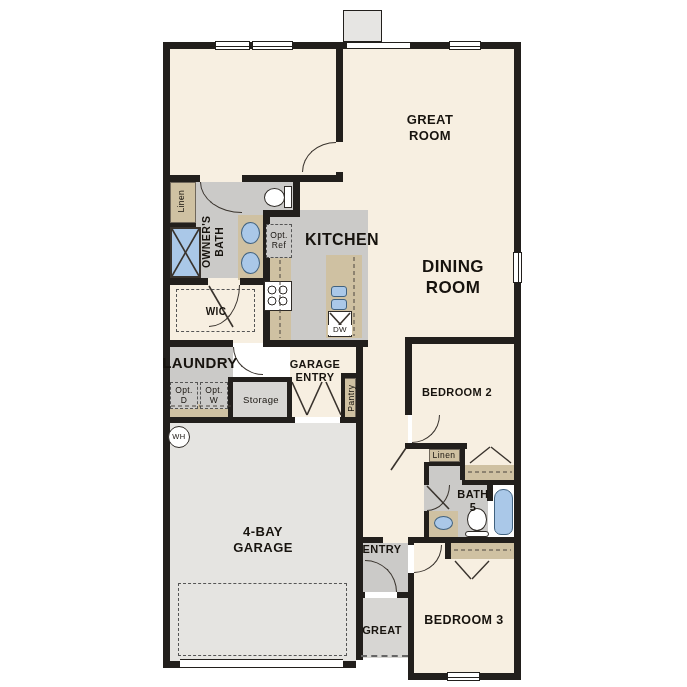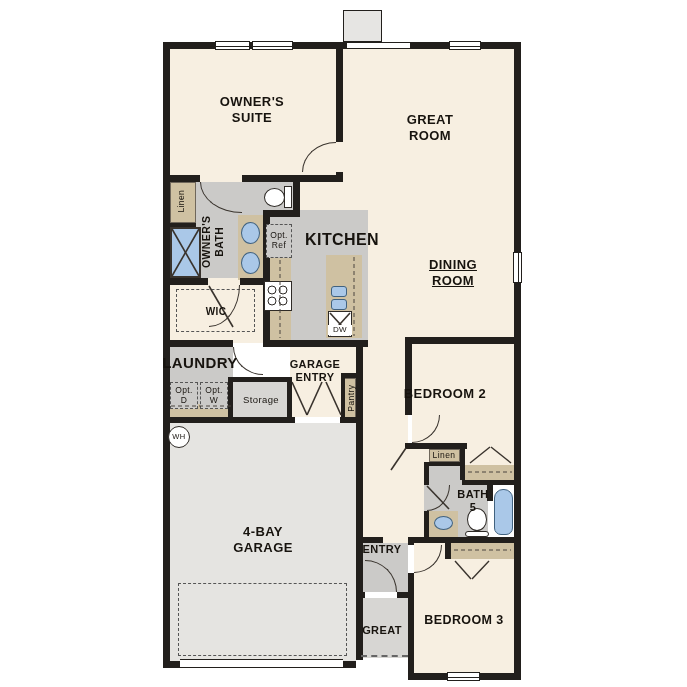--- a/index.html
+++ b/index.html
@@ -175,25 +175,23 @@
     </g>
     <g stroke="#4a453e" stroke-width="1" stroke-dasharray="4,3" fill="none">
       <line x1="280" y1="260" x2="280" y2="338"></line>
       <line x1="354" y1="257" x2="354" y2="336"></line>
       <line x1="468" y1="472" x2="512" y2="472"></line>
       <line x1="454" y1="550" x2="511" y2="550"></line>
       <line x1="171" y1="406" x2="231" y2="406"></line>
     </g>
   </svg>
 
-  <div class="lbl b" style="left:192px;top:94px;width:120px;font-size:13px;">OWNER'S
-SUITE</div>
   <div class="lbl b" style="left:370px;top:112px;width:120px;font-size:13px;">GREAT
 ROOM</div>
-  <div class="lbl b" style="left:393px;top:257px;width:120px;font-size:13px;text-decoration:underline;">DINING
+  <div class="lbl b" style="left:393px;top:257px;width:120px;font-size:17px;">DINING
 ROOM</div>
   <div class="lbl b" style="left:279px;top:230px;width:100px;font-size:16px;text-align:right;">KITCHEN</div>
   <div class="lbl b v" style="left:163px;top:229px;width:100px;font-size:10.5px;">OWNER'S
 BATH</div>
   <div class="lbl v" style="left:159px;top:196px;width:44px;font-size:8.5px;">Linen</div>
   <div class="lbl b" style="left:176px;top:306px;width:80px;font-size:10px;">WIC</div>
   <div class="lbl" style="left:264px;top:231px;width:30px;font-size:8.5px;line-height:1.15;">Opt.
 Ref</div>
   <div class="lbl" style="left:328px;top:325px;width:24px;font-size:8px;background:#fff;">DW</div>
   <div class="lbl b" style="left:150px;top:354px;width:100px;font-size:15px;">LAUNDRY</div>
@@ -201,21 +199,21 @@
 D</div>
   <div class="lbl" style="left:199px;top:386px;width:30px;font-size:8.5px;line-height:1.15;">Opt.
 W</div>
   <div class="lbl" style="left:221px;top:394px;width:80px;font-size:9.5px;">Storage</div>
   <div class="lbl b" style="left:265px;top:358px;width:100px;font-size:11px;">GARAGE
 ENTRY</div>
   <div class="lbl v" style="left:329px;top:393px;width:44px;font-size:8.5px;">Pantry</div>
   <div class="lbl" style="left:168px;top:426px;width:22px;font-size:7.5px;line-height:22px;">WH</div>
   <div class="lbl b" style="left:203px;top:524px;width:120px;font-size:13px;">4-BAY
 GARAGE</div>
-  <div class="lbl b" style="left:385px;top:386px;width:120px;font-size:13px;">BEDROOM 2</div>
+  <div class="lbl b" style="left:397px;top:386px;width:120px;font-size:11px;">BEDROOM 2</div>
   <div class="lbl" style="left:424px;top:450px;width:40px;font-size:8.5px;">Linen</div>
   <div class="lbl b" style="left:443px;top:488px;width:60px;font-size:11px;">BATH
 5</div>
   <div class="lbl b" style="left:352px;top:543px;width:60px;font-size:11px;">ENTRY</div>
   <div class="lbl b" style="left:352px;top:624px;width:60px;font-size:11px;">GREAT</div>
   <div class="lbl b" style="left:404px;top:613px;width:120px;font-size:12.5px;">BEDROOM 3</div>
 
 </div>
 
 </body></html>

